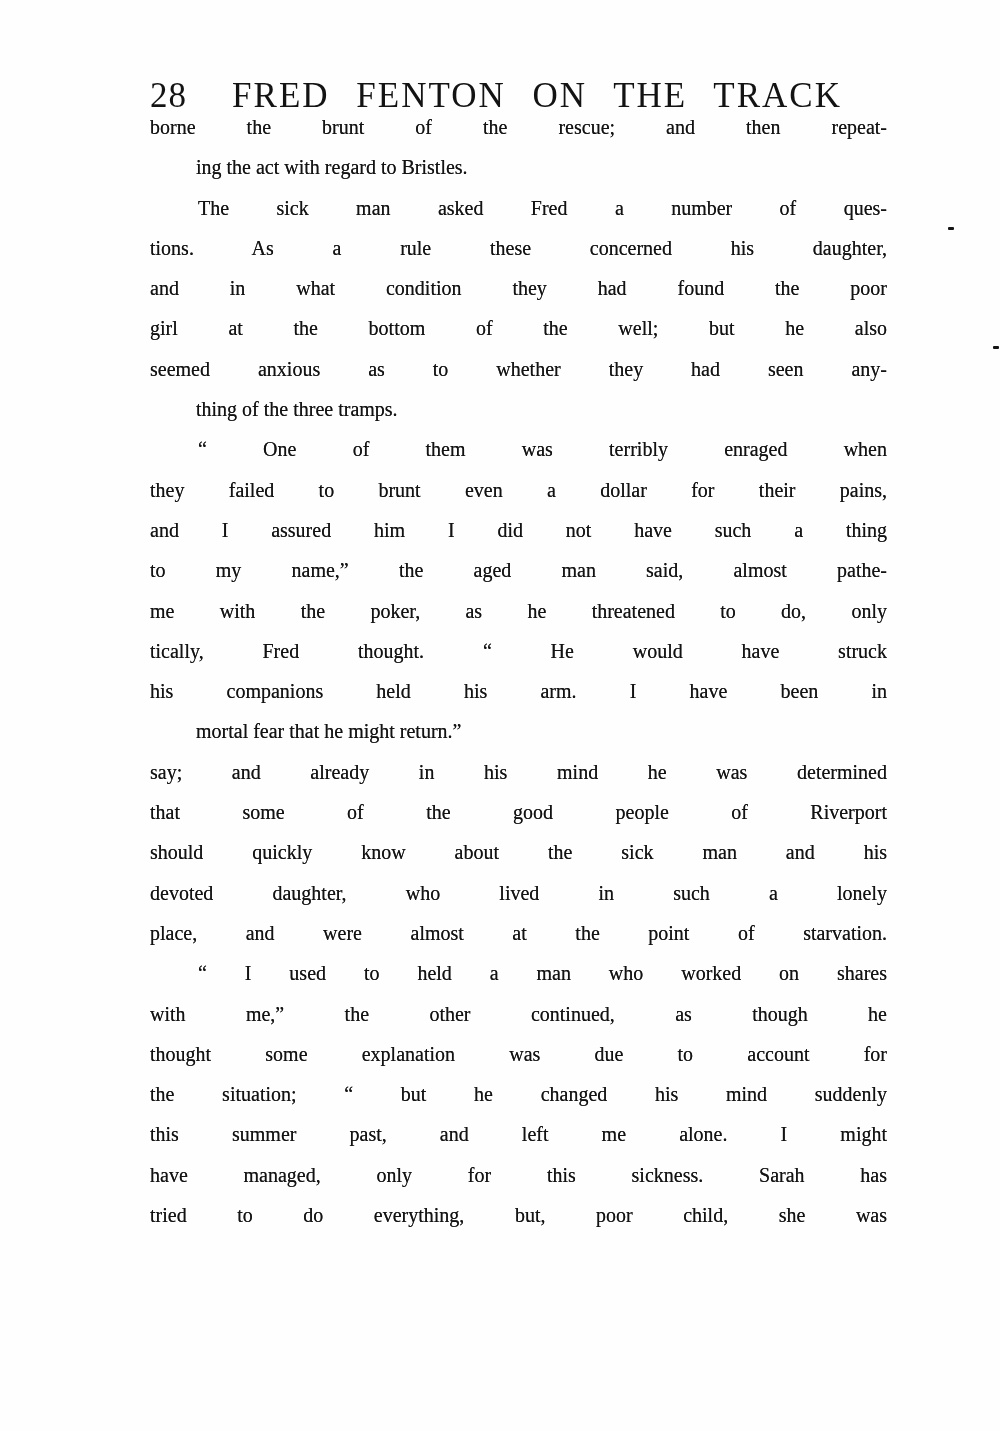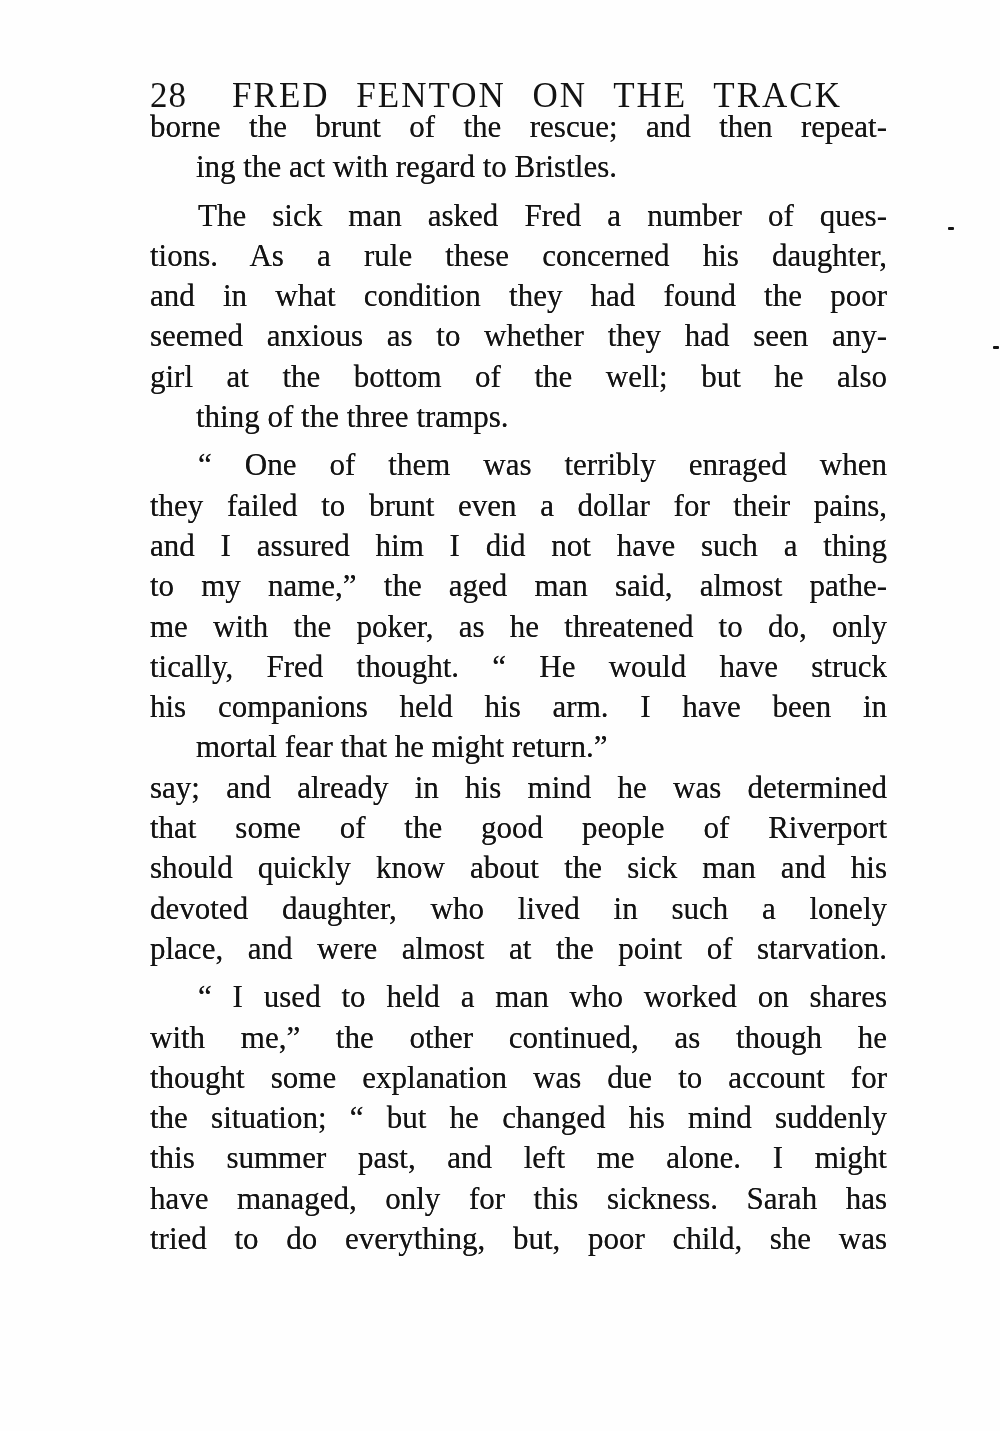--- a/index.html
+++ b/index.html
@@ -40,30 +40,30 @@
     text-align: center;
     letter-spacing: 2px;
     word-spacing: 16px;
     transform: scaleY(1.04);
   }
   .text-block {
     position: absolute;
     left: 150px;
     top: 107px;
     width: 737px;
-    font-size: 31px;
+    font-size: 20px;
     line-height: 40.3px;
     text-shadow: 0 0 0.5px rgba(10,10,10,0.75);
   }
   .paragraph { margin: 0; }
   .line {
     text-align: justify;
     text-align-last: justify;
   }
-  .line.indent { text-indent: 48px; margin-top: 8px; }
+  .line.indent { text-indent: 48px; }
   .line.end { text-align-last: left; margin-left: 46px; }
   .speck {
     position: absolute;
     background: #151515;
     border-radius: 1px;
   }
   .speck-1 { left: 948px; top: 227px; width: 6px; height: 3px; }
   .speck-2 { left: 993px; top: 346px; width: 6px; height: 3px; }
 </style>
 </head>
@@ -78,22 +78,22 @@
 
   <div class="text-block">
       <div class="paragraph">
         <div class="line">borne the brunt of the rescue; and then repeat-</div>
         <div class="line end">ing the act with regard to Bristles.</div>
       </div>
       <div class="paragraph">
         <div class="line indent">The sick man asked Fred a number of ques-</div>
         <div class="line">tions.  As a rule these concerned his daughter,</div>
         <div class="line">and in what condition they had found the poor</div>
+        <div class="line">girl at the bottom of the well; but he also</div>
         <div class="line">seemed anxious as to whether they had seen any-</div>
-        <div class="line">girl at the bottom of the well; but he also</div>
         <div class="line end">thing of the three tramps.</div>
       </div>
       <div class="paragraph">
         <div class="line indent">“ One of them was terribly enraged when</div>
         <div class="line">they failed to brunt even a dollar for their pains,</div>
         <div class="line">and I assured him I did not have such a thing</div>
         <div class="line">to my name,” the aged man said, almost pathe-</div>
         <div class="line">me with the poker, as he threatened to do, only</div>
         <div class="line">tically, Fred thought.  “ He would have struck</div>
         <div class="line">his companions held his arm.  I have been in</div>

